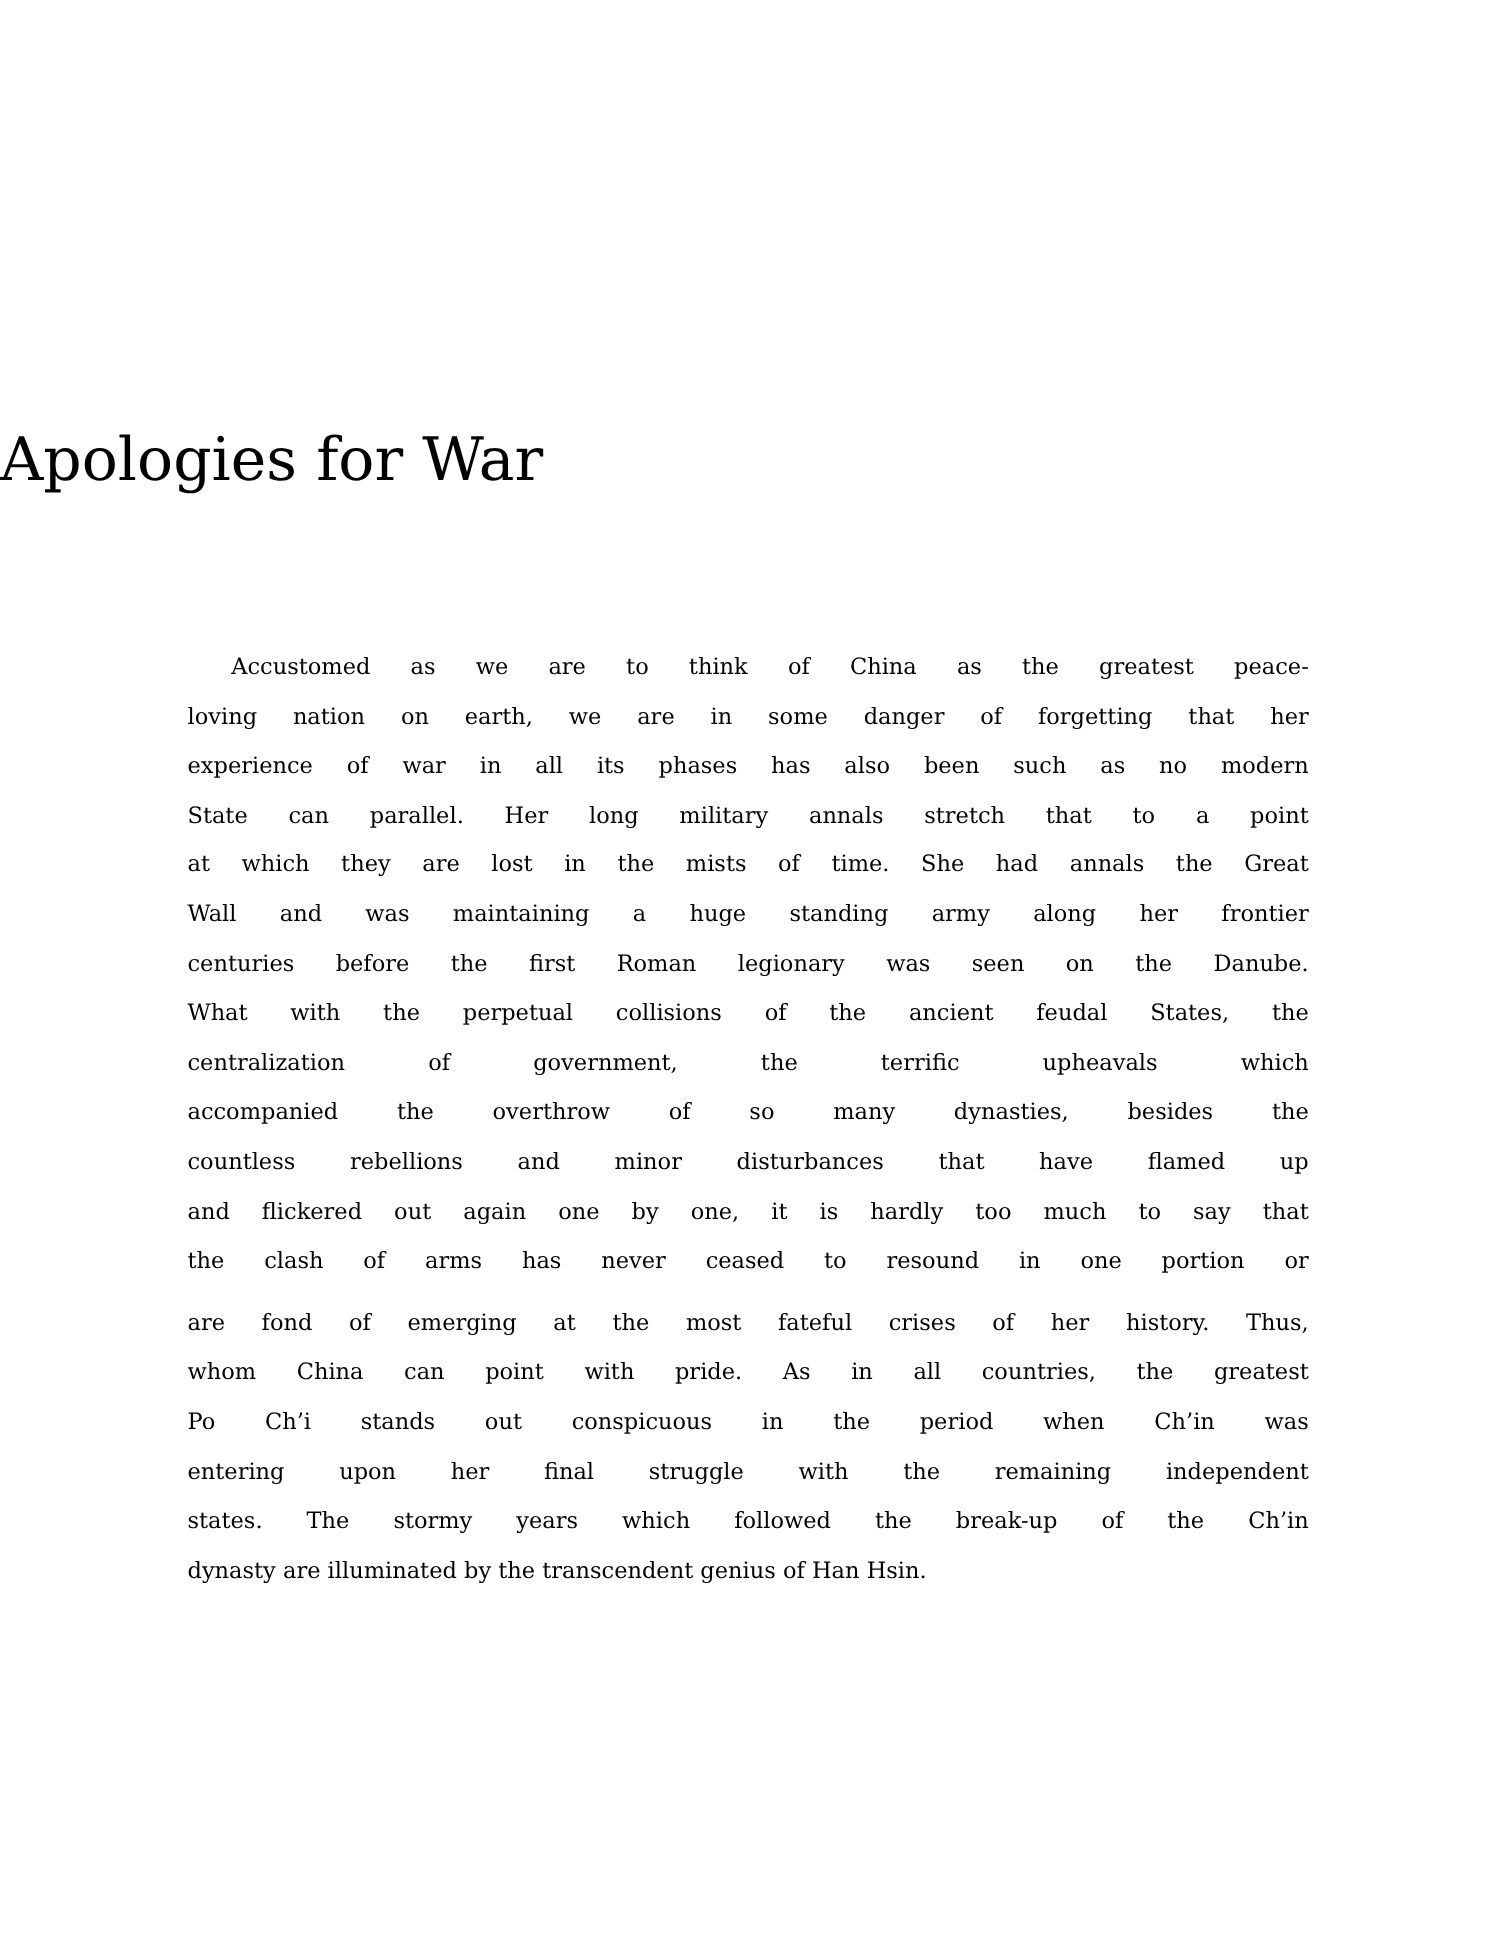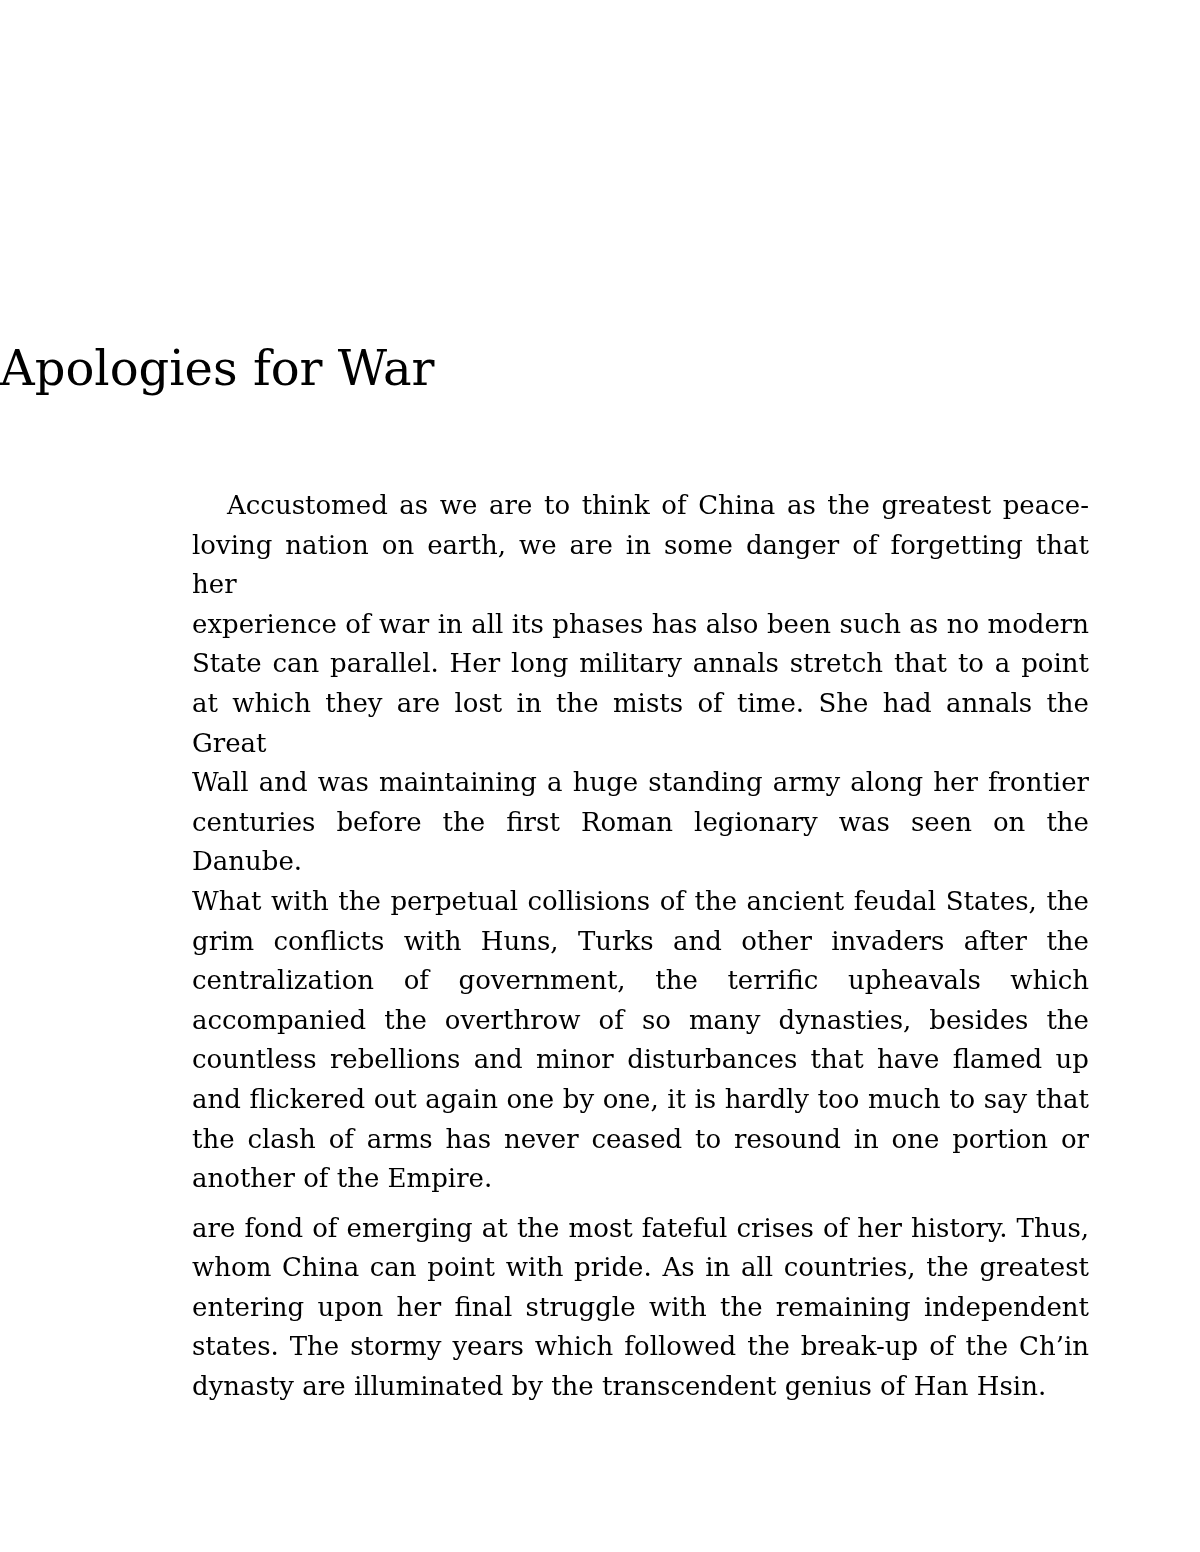--- a/index.html
+++ b/index.html
@@ -24,25 +24,24 @@
     margin: 0;
     text-align: left;
     font-size: 48px;
     font-weight: 400;
     line-height: 1.2;
     letter-spacing: 0px;
   }
   .body-text {
     position: absolute;
     left: 150px;
-    top: 486px;
+    top: 514px;
     width: 897px;
-    font-size: 26px;
+    font-size: 18px;
     line-height: 39.6px;
-    margin-left: 42px;
   }
   .para { margin: 0; }
   .para + .para { margin-top: 10px; }
   .line {
     text-align: justify;
     text-align-last: justify;
   }
   .line.indent { text-indent: 35px; }
   .line.last { text-align-last: left; }
 </style>
@@ -54,29 +53,28 @@
   <div class="body-text">
       <div class="para">
         <div class="line indent">Accustomed as we are to think of China as the greatest peace-</div>
         <div class="line">loving nation on earth, we are in some danger of forgetting that her</div>
         <div class="line">experience of war in all its phases has also been such as no modern</div>
         <div class="line">State can parallel. Her long military annals stretch that to a point</div>
         <div class="line">at which they are lost in the mists of time. She had annals the Great</div>
         <div class="line">Wall and was maintaining a huge standing army along her frontier</div>
         <div class="line">centuries before the first Roman legionary was seen on the Danube.</div>
         <div class="line">What with the perpetual collisions of the ancient feudal States, the</div>
-        <div class="line">grim conflicts with Huns, Turks and other invaders after the</div>
         <div class="line">centralization of government, the terrific upheavals which</div>
         <div class="line">accompanied the overthrow of so many dynasties, besides the</div>
         <div class="line">countless rebellions and minor disturbances that have flamed up</div>
         <div class="line">and flickered out again one by one, it is hardly too much to say that</div>
         <div class="line">the clash of arms has never ceased to resound in one portion or</div>
-        <div class="line last">another of the Empire.</div>
       </div>
       <div class="para">
         <div class="line">are fond of emerging at the most fateful crises of her history. Thus,</div>
         <div class="line">whom China can point with pride. As in all countries, the greatest</div>
+        <div class="line">Po Ch’i stands out conspicuous in the period when Ch’in was</div>
         <div class="line">entering upon her final struggle with the remaining independent</div>
         <div class="line">states. The stormy years which followed the break-up of the Ch’in</div>
         <div class="line last">dynasty are illuminated by the transcendent genius of Han Hsin.</div>
       </div>
     </div>
 </div>
 
 </body></html>

